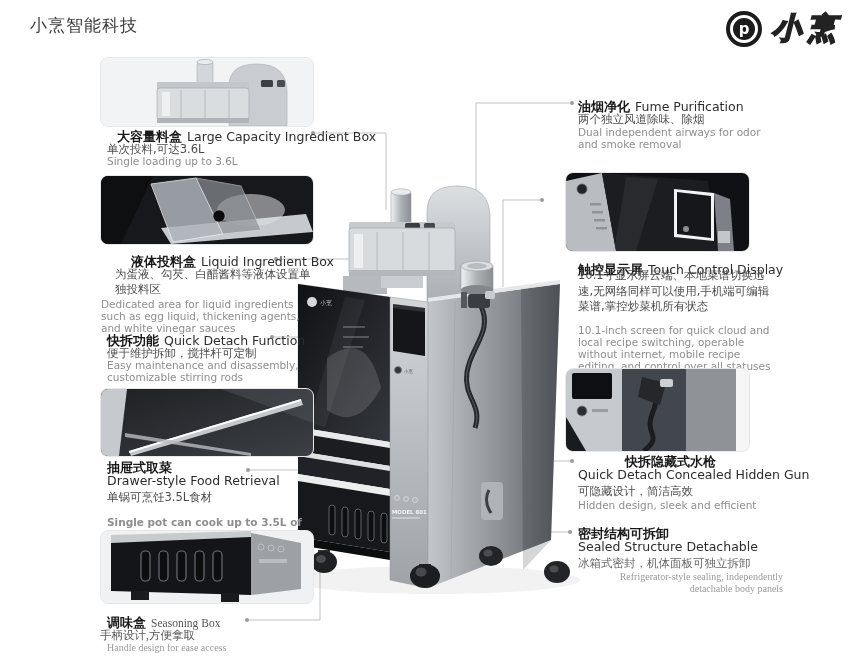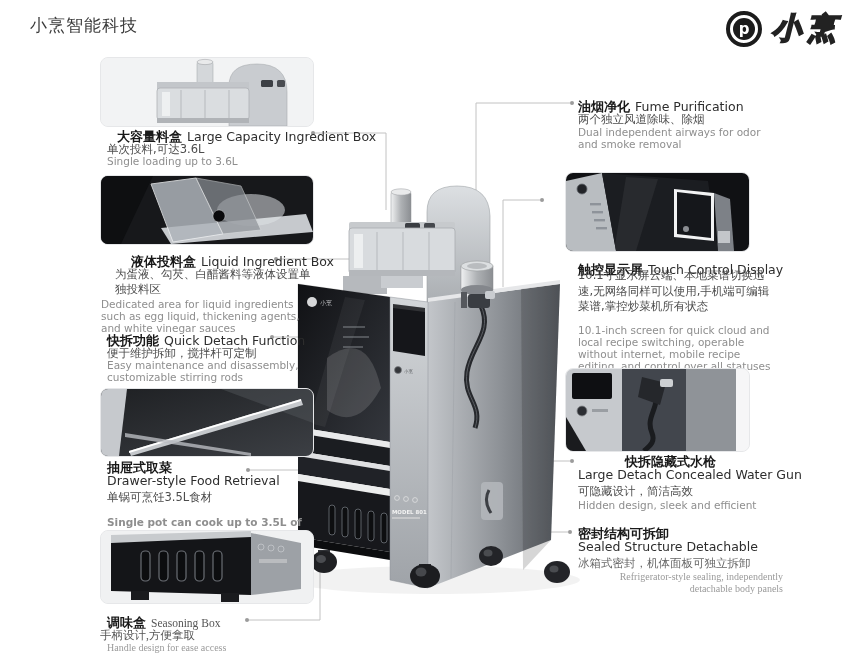--- a/index.html
+++ b/index.html
@@ -334,20 +334,20 @@
     <rect x="6" y="4" width="40" height="26" rx="2" fill="#0e0f12"></rect>
     <circle cx="16" cy="42" r="5" fill="#2c2e33" stroke="#85888c" stroke-width="0.8"></circle>
     <rect x="26" y="40" width="16" height="3" fill="#9a9ea3"></rect>
     <polygon points="0,48 20,82 0,82" fill="#1a1b1e"></polygon>
     <path d="M86,20 C98,36 78,46 86,64 C90,74 82,78 78,82" fill="none" stroke="#1a1c1f" stroke-width="5"></path>
     <polygon points="76,8 100,14 94,36 72,28" fill="#25272b"></polygon>
     <rect x="94" y="10" width="13" height="8" rx="2" fill="#cdd0d3"></rect>
   </svg>
 </div>
 <div class="abs z2 t-zh" style="left:578px;top:453px;margin-left:47px;">快拆隐藏式水枪</div>
-<div class="abs z2 t-en" style="left:578px;top:467px;">Large Detach Concealed Water Gun</div>
+<div class="abs z2 t-en" style="left:578px;top:467px;">Quick Detach Concealed Hidden Gun</div>
 <div class="abs z2 d-zh" style="left:578px;top:484px;">可隐藏设计，简洁高效</div>
 <div class="abs z2 d-en" style="left:578px;top:499px;width:210px;">Hidden design, sleek and efficient</div>
 
 <div class="abs z2 t-zh" style="left:578px;top:525px;">密封结构可拆卸</div>
 <div class="abs z2 t-en" style="left:578px;top:539px;">Sealed Structure Detachable</div>
 <div class="abs z2 d-zh serif" style="left:578px;top:556px;color:#666;">冰箱式密封，机体面板可独立拆卸</div>
 <div class="abs z2 d-en serif" style="left:578px;top:571px;width:205px;color:#9a9a9a;font-size:10px;">Refrigerator-style sealing, independently detachable body panels</div>
 
 </body></html>

